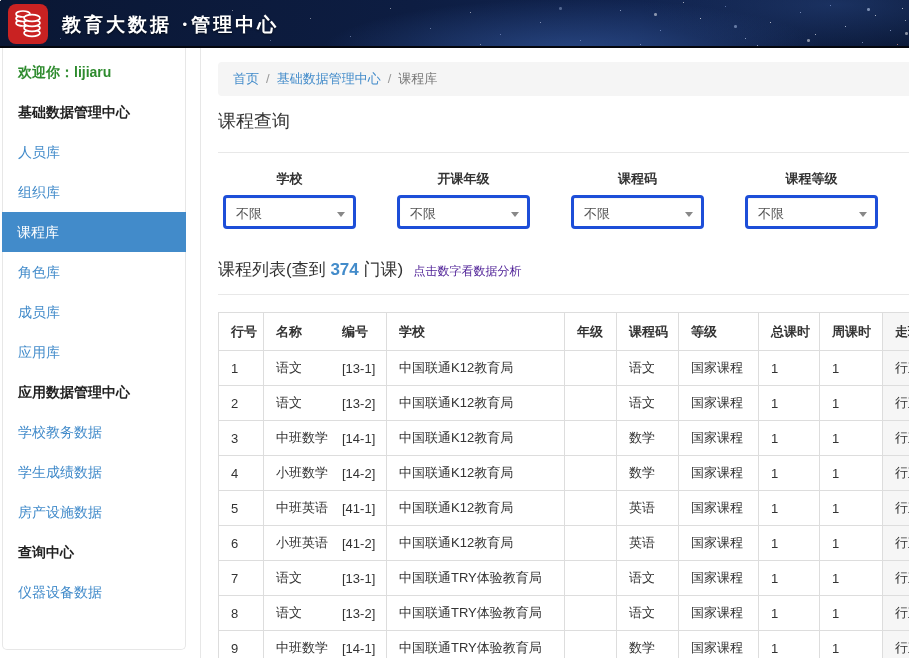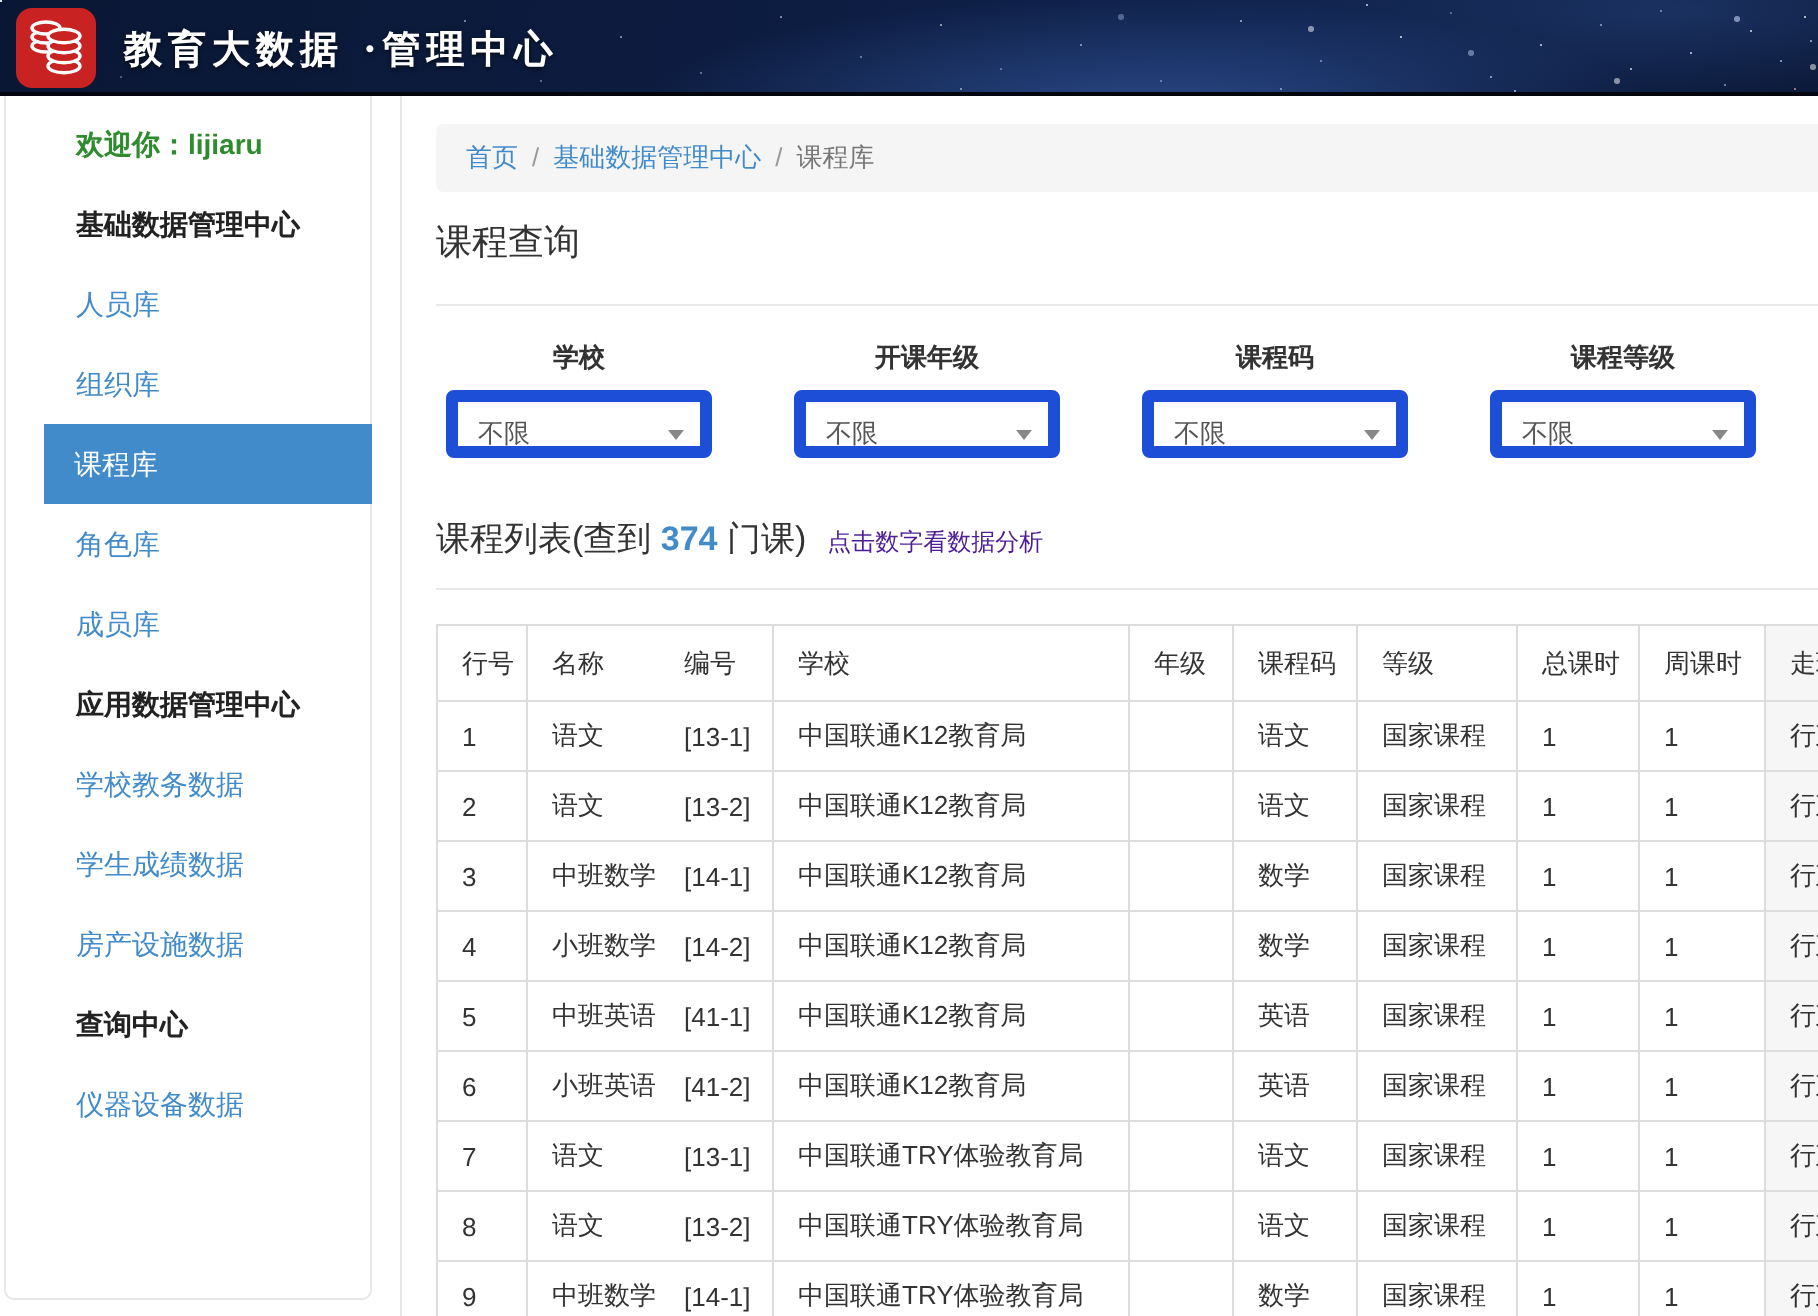--- a/index.html
+++ b/index.html
@@ -35,21 +35,21 @@
   .star2 { box-shadow: 655px 14px 0 1px rgba(255,255,255,.5), 735px 26px 0 1px rgba(200,220,255,.45),
       808px 40px 0 1px rgba(255,255,255,.5), 868px 9px 0 1px rgba(210,225,255,.55),
       906px 33px 0 1px rgba(255,255,255,.5), 560px 8px 0 1px rgba(200,220,255,.35); }
   .logo-box { position:absolute; left:8px; top:4px; width:40px; height:40px; cursor:pointer; }
   .app-title { position:absolute; left:62px; top:12px; color:#fff; font-size:19px;
     font-family:"DejaVu Serif","Liberation Serif",serif; letter-spacing:3px; font-weight:bold;
     text-shadow:0 1px 2px rgba(0,0,0,.6);text-align:right; }
 
   
   .sidebar { position:absolute; left:2px; top:48px; width:184px; height:602px;
-    background:#fff; border:1px solid #e7e7e7; border-top:none; border-radius:0 0 5px 5px; padding-top:4px;padding-left:20px; }
+    background:#fff; border:1px solid #e7e7e7; border-top:none; border-radius:0 0 5px 5px; padding-top:4px; }
   .side-item { height:40px; line-height:40px; padding-left:15px; font-size:14px;
     white-space:nowrap; cursor:pointer; }
   .side-welcome { color:#2e8b2e; font-weight:bold; cursor:default; }
   .side-section { color:#222; font-weight:bold; }
   .side-link { color:#428bca; }
   .side-link.selected { background:#428bca; color:#fff; margin-left:-1px; margin-right:-1px; }
 
   
   .main { position:absolute; left:200px; top:48px; width:1000px; height:610px;
     border-left:1px solid #e7e7e7; padding-left:17px; }
@@ -59,37 +59,37 @@
   .breadcrumb .bc-sep { margin:0 7px; color:#999; }
   .breadcrumb .bc-current { color:#777; }
 
   .page-title { margin-top:13px; font-size:18px; font-weight:normal; color:#333;
     padding-bottom:19px; border-bottom:1px solid #e8e8e8; width:983px; }
 
   .filters { margin-top:17px; white-space:nowrap; }
   .filter-group { display:inline-block; vertical-align:top; margin-left:5px; margin-right:36px; width:133px; }
   .filter-label { display:block; text-align:center; font-size:13px; font-weight:bold;
     color:#333; height:18px; line-height:18px; }
-  .select-box { margin-top:7px; width:133px; height:34px; border:6px solid #1d4ed8; border-radius:4px;
+  .select-box { margin-top:7px; width:133px; height:34px; border:3px solid #1d4ed8; border-radius:4px;
     background:#fff; font-size:13px; color:#555; line-height:32px; padding:0 22px 0 10px;
     position:relative; cursor:pointer; box-shadow:inset 0 1px 1px rgba(0,0,0,.04); }
   .select-caret { position:absolute; right:8px; top:14px; width:0; height:0;
     border-left:4px solid transparent; border-right:4px solid transparent; border-top:5px solid #888; }
 
   .list-header { margin-top:29px; width:983px; border-bottom:1px solid #e8e8e8; padding-bottom:13px; }
   .list-title { font-size:17px; color:#333; }
   .list-count { color:#428bca; font-weight:bold; cursor:pointer; }
   .list-hint { font-size:12px; color:#4c1d95; margin-left:6px; }
 
   table.course-table { margin-top:17px; border-collapse:separate; border-spacing:0; table-layout:fixed;
     border-top:1px solid #ddd; border-left:1px solid #ddd; font-size:13px; }
   .course-table th, .course-table td { border-right:1px solid #ddd; border-bottom:1px solid #ddd;
     text-align:left; padding:0 0 0 12px; height:35px; font-weight:normal; color:#333;
     overflow:hidden; white-space:nowrap; }
-  .course-table th { font-weight:normal; height:38px; }
+  .course-table th { font-weight:bold; height:38px; }
   .course-table .no-r { border-right:none; }
   .course-table .col-last { background:#f6f6f6; }
 </style>
 </head>
 <body>
 
 <div class="app-header">
   <i class="star"></i>
   <i class="star2"></i>
   <div class="logo-box">
@@ -110,20 +110,21 @@
 </div>
 
 <div class="sidebar" id="sidebar">
     <div class="side-item side-welcome">欢迎你：lijiaru</div>
     <div class="side-item side-section">基础数据管理中心</div>
     <div class="side-item side-link">人员库</div>
     <div class="side-item side-link">组织库</div>
     <div class="side-item side-link selected">课程库</div>
     <div class="side-item side-link">角色库</div>
     <div class="side-item side-link">成员库</div>
+    <div class="side-item side-link">应用库</div>
     <div class="side-item side-section">应用数据管理中心</div>
     <div class="side-item side-link">学校教务数据</div>
     <div class="side-item side-link">学生成绩数据</div>
     <div class="side-item side-link">房产设施数据</div>
     <div class="side-item side-section">查询中心</div>
     <div class="side-item side-link">仪器设备数据</div>
   </div>
 
 <div class="main">
   <div class="breadcrumb" id="breadcrumb"><a class="bc-link">首页</a><span class="bc-sep">/</span><a class="bc-link">基础数据管理中心</a><span class="bc-sep">/</span><span class="bc-current">课程库</span></div>

